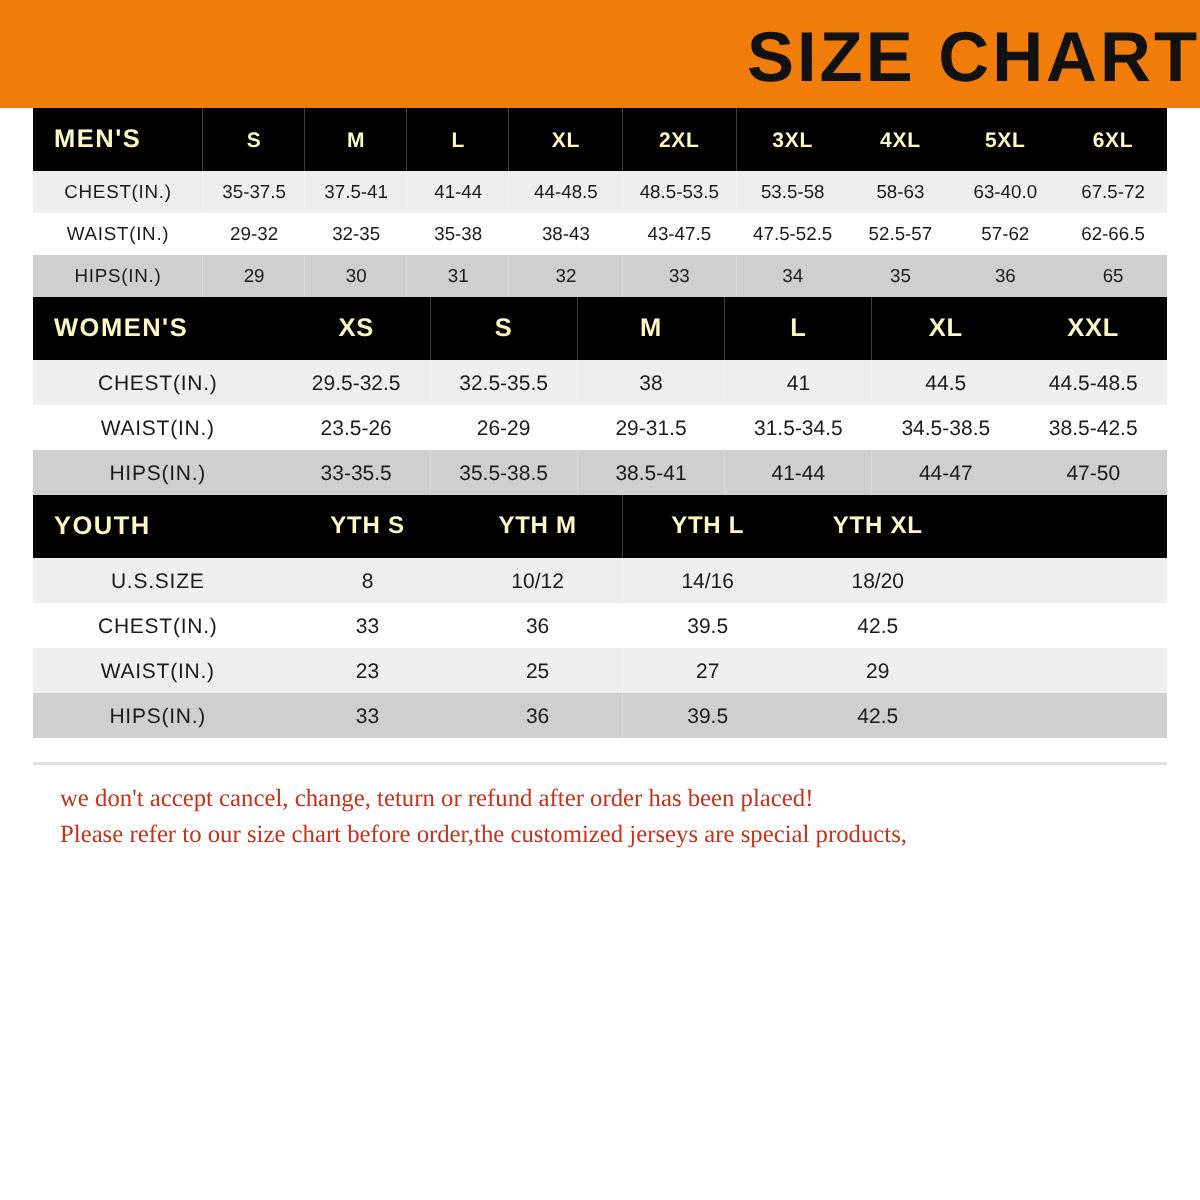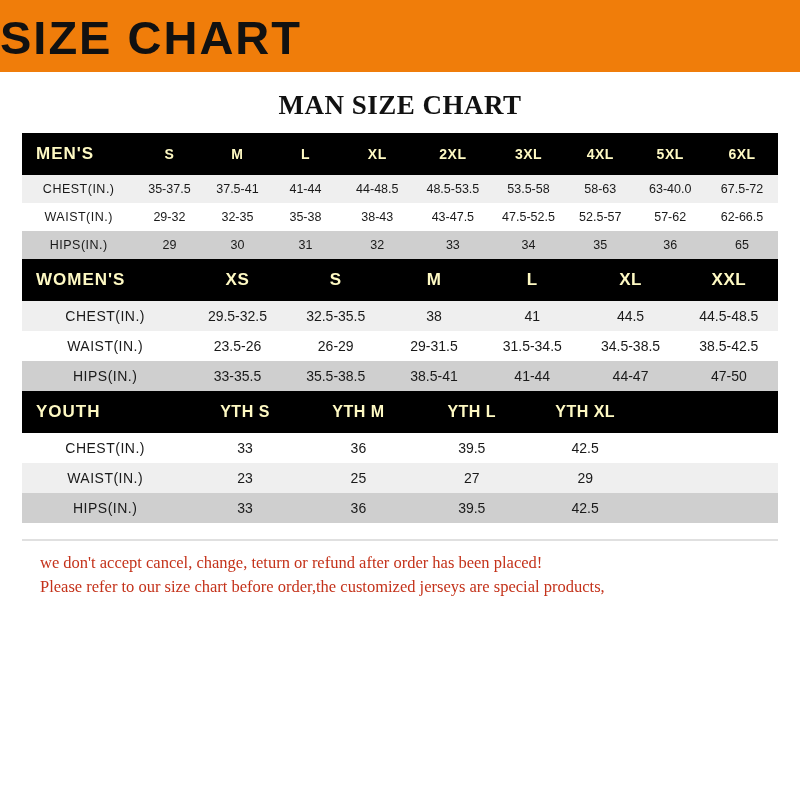--- a/index.html
+++ b/index.html
@@ -18,21 +18,21 @@
     background: #ffffff;
     overflow: hidden;
   }
   
   .header-band {
     position: relative;
     height: 72px;
     background: #F07D0A;
     display: flex;
     align-items: center;
-    justify-content: flex-start;
+    justify-content: flex-end;
   }
   .header-title {
     font-family: "Liberation Sans", sans-serif;
     font-weight: bold;
     font-size: 47px;
     letter-spacing: 2px;
     color: #111111;
     line-height: 1;
     margin-top: 2px;
   }
@@ -118,21 +118,20 @@
 
 <div id="page">
 
   <div class="header-band">
     <div class="header-title">SIZE CHART</div>
   </div>
 
   <div class="content">
 
     <div class="section">
-      <div class="section-title">MAN SIZE CHART</div>
       <table class="size-table" id="men-table">
         <thead>
           <tr>
             <th class="first-col" style="width:15%">MEN'S</th>
             <th style="width:9%">S</th>
             <th style="width:9%">M</th>
             <th style="width:9%">L</th>
             <th style="width:10%">XL</th>
             <th style="width:10%">2XL</th>
             <th style="width:10%">3XL</th>
@@ -233,20 +232,28 @@
           <tr>
             <th class="first-col" style="width:22%">YOUTH</th>
             <th style="width:15%">YTH S</th>
             <th style="width:15%">YTH M</th>
             <th style="width:15%">YTH L</th>
             <th style="width:15%">YTH XL</th>
             <th style="width:18%"></th>
           </tr>
         </thead>
         <tbody>
+          <tr class="row-light">
+            <td class="first-col">U.S.SIZE</td>
+            <td>8</td>
+            <td>10/12</td>
+            <td>14/16</td>
+            <td>18/20</td>
+            <td></td>
+          </tr>
           <tr class="row-mid">
             <td class="first-col">CHEST(IN.)</td>
             <td>33</td>
             <td>36</td>
             <td>39.5</td>
             <td>42.5</td>
             <td></td>
           </tr>
           <tr class="row-light">
             <td class="first-col">WAIST(IN.)</td>

